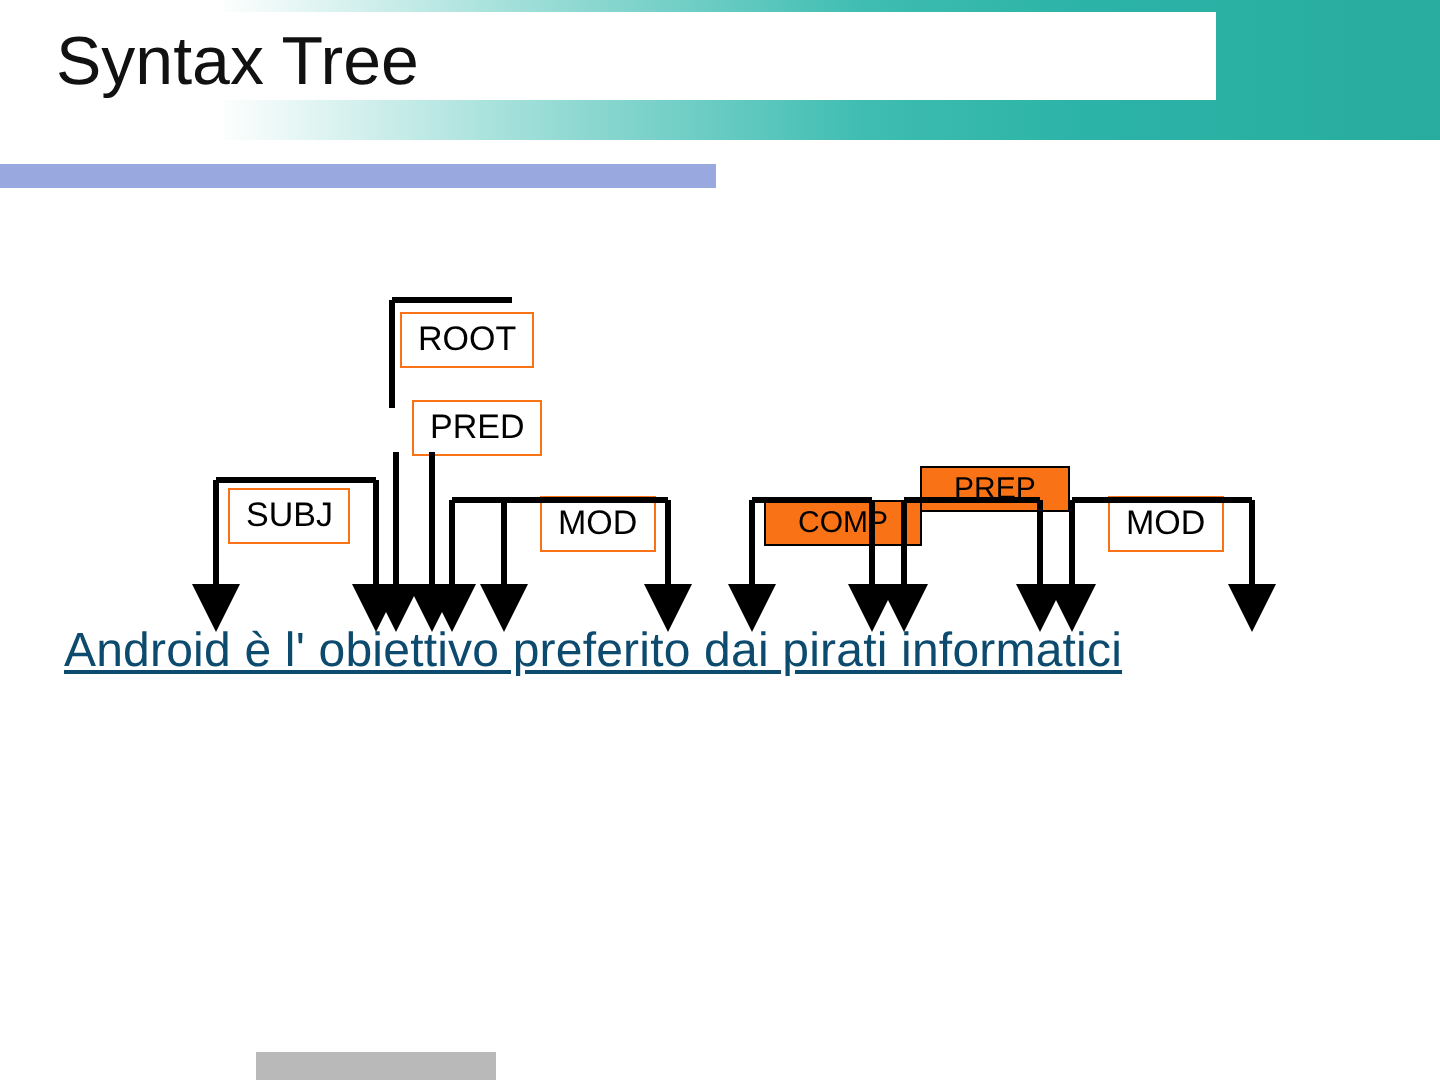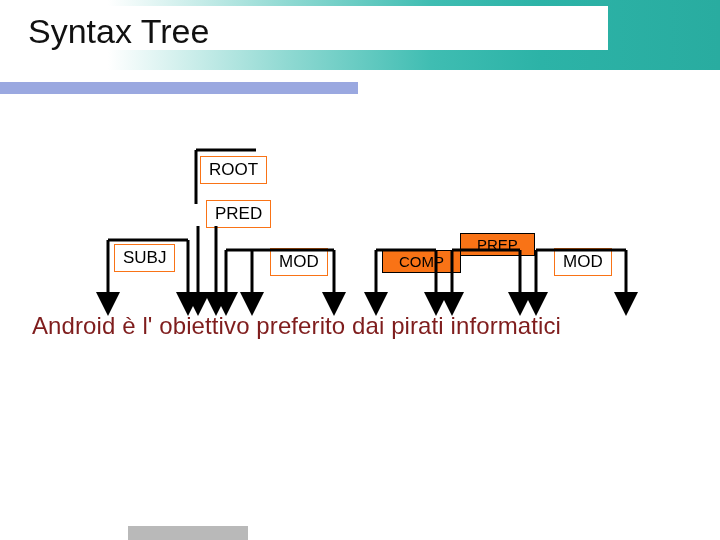--- a/index.html
+++ b/index.html
@@ -61,23 +61,24 @@
     background: #f97316;
     font-size: 15px;
     padding: 2px 16px;
     white-space: nowrap;
   }
   .sentence {
     position: absolute;
     left: 32px;
     top: 212px;
     font-size: 24px;
-    color: #7f1d1d;
+    color: #0c4a6e;
     white-space: nowrap;
     letter-spacing: 0.1px;
+    text-decoration: underline;
   }
   svg.arrows {
     position: absolute;
     left: 0; top: 0;
     width: 720px; height: 260px;
     z-index: 1;
   }
   .grey-shadow {
     position: absolute;
     left: 128px;

